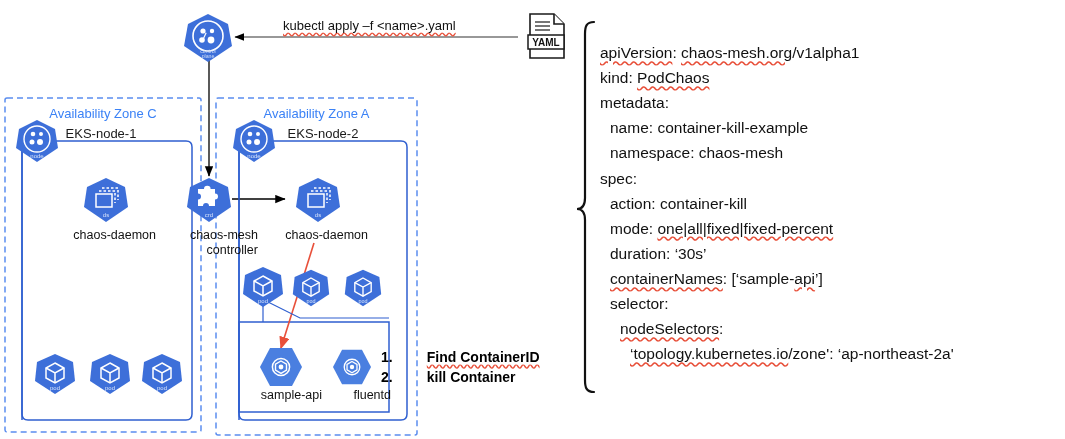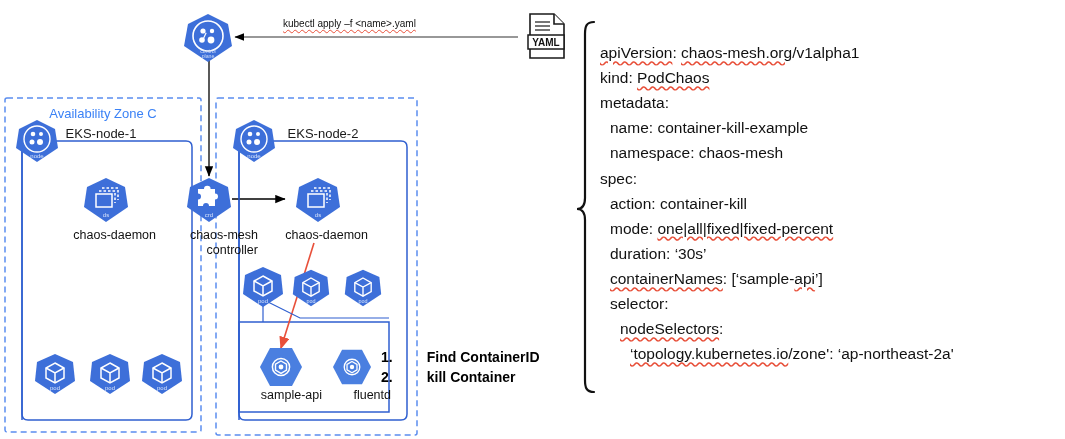--- a/index.html
+++ b/index.html
@@ -27,35 +27,36 @@
   .icon-label.wavy{
     text-decoration-style:wavy;
     text-decoration-color:#e8503a;
     text-underline-offset:2px;
   }
   .hexwrap{position:absolute;}
   .hexwrap svg{display:block;}
 
   
   .cmd-text{
-    font-size:10px;color:#111;white-space:nowrap;
+    font-size:13px;color:#111;white-space:nowrap;
   }
   .cmd-text .wavy{
     text-decoration:underline;
     text-decoration-style:wavy;
     text-decoration-color:#e8503a;
     text-underline-offset:2px;
   }
 
   
   .steps{
     font-size:14px;font-weight:bold;color:#000;line-height:1.45;
   }
   .steps .num{display:inline-block;width:20px;}
   .steps .wavy{
+    text-decoration:underline;
     text-decoration-style:wavy;
     text-decoration-color:#e8503a;
     text-underline-offset:2px;
   }
 
   
   .yaml-block{
     position:absolute;
     left:600px;top:40px;
     width:460px;
@@ -114,20 +115,21 @@
     <path d="M594,22
              C586,22 585,27 585,34
              L585,198
              C585,206 582,209 577,209
              C582,209 585,212 585,220
              L585,380
              C585,387 586,392 594,392" fill="none" stroke="#111" stroke-width="2.2" stroke-linecap="round"></path>
   </svg>
 
   <div class="abs az-title" style="left:5px;top:106px;width:196px;">Availability Zone C</div>
+  <div class="abs az-title" style="left:216px;top:106px;width:201px;">Availability Zone A</div>
 
   <div class="abs node-label" style="left:16px;top:126px;width:170px;text-align:center;">EKS-node-1</div>
   <div class="abs node-label" style="left:239px;top:126px;width:168px;text-align:center;">EKS-node-2</div>
 
   <div class="hexwrap" style="left:182px;top:12px;">
     <svg width="52" height="52" viewBox="0 0 52 52">
       <polygon points="26,2 46,12 50,34 26,50 2,34 6,12" fill="#3d6fd9"></polygon>
       <circle cx="26" cy="24" r="15" fill="none" stroke="#ffffff" stroke-width="1.6"></circle>
       <g fill="#ffffff">
         <circle cx="21" cy="19" r="2.6"></circle>

